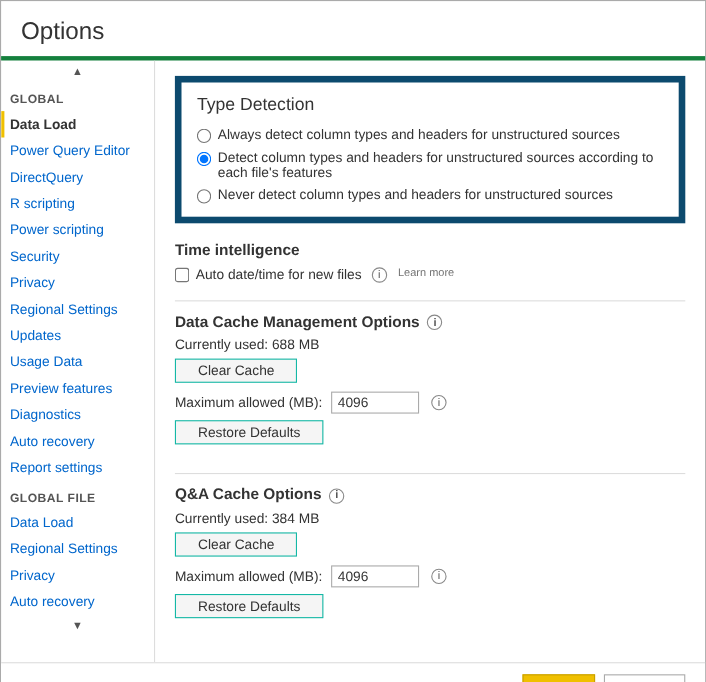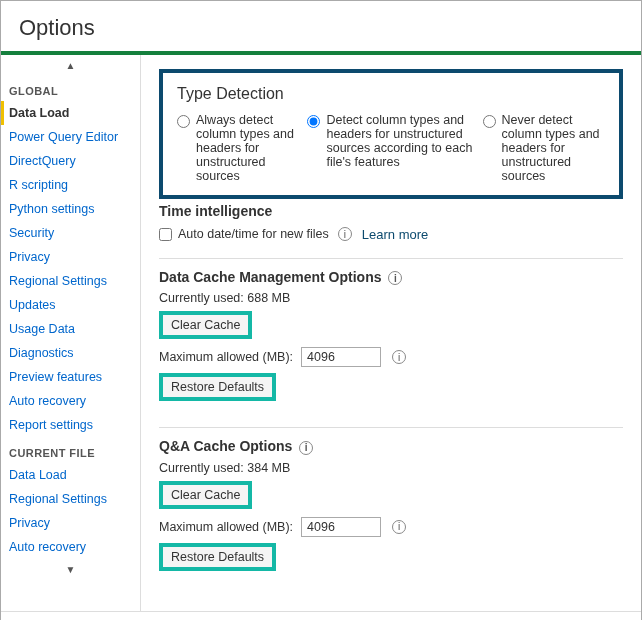--- a/index.html
+++ b/index.html
@@ -85,44 +85,44 @@
       flex: 1;
       overflow-y: auto;
       padding: 14px 18px;
       position: relative;
     }
     .main-content::-webkit-scrollbar { width: 8px; }
     .main-content::-webkit-scrollbar-thumb { background: #c1c1c1; }
 
     
     .type-detection-box {
-      border: 4px solid #0c4a6e;
+      border: 6px solid #0c4a6e;
       padding: 12px 14px;
-      margin-bottom: 4px;
+      margin-bottom: 16px;
     }
     .section-title {
       font-size: 16px;
       font-weight: 400;
       color: #333;
       margin-bottom: 10px;
     }
     .section-title-sm {
       font-size: 14px;
       font-weight: 600;
       color: #333;
       margin-bottom: 8px;
     }
-    .radio-group { display: flex; gap: 6px; }
+    .radio-group { display: flex; flex-direction: column; gap: 6px; }
     .radio-item { display: flex; align-items: flex-start; gap: 6px; font-size: 12.5px; color: #333; }
     .radio-item input[type="radio"] { margin-top: 2px; flex-shrink: 0; }
 
     
     .section-block { margin-bottom: 16px; }
     .checkbox-row { display: flex; gap: 6px; font-size: 12.5px; color: #333; }
-    .learn-more { color: #0c4a6e; text-decoration: none; font-size: 13px; margin-left: 4px; }
+    .learn-more { color: #737373; text-decoration: none; font-size: 10px; margin-left: 4px; }
     .info-icon {
       display: inline-flex;
       align-items: center;
       justify-content: center;
       width: 14px;
       height: 14px;
       border: 1px solid #888;
       border-radius: 50%;
       font-size: 10px;
       color: #555;
@@ -130,22 +130,22 @@
       cursor: help;
       vertical-align: middle;
     }
 
     
     .cache-block { margin-bottom: 18px; }
     .cache-title { font-size: 14px; font-weight: 600; color: #333; margin-bottom: 6px; }
     .cache-used { font-size: 12.5px; color: #333; margin-bottom: 6px; }
     .cache-btn {
       display: inline-block;
-      padding: 3px 8px;
-      border: 4px solid #14b8a6;
+      padding: 3px 20px;
+      border: 1px solid #14b8a6;
       background: #f5f5f5;
       font-size: 12.5px;
       cursor: pointer;
       color: #333;
       margin-bottom: 8px;
     }
     .max-allowed-row { display: flex; align-items: center; gap: 8px; font-size: 12.5px; color: #333; margin-bottom: 6px; }
     .max-input {
       width: 80px;
       border: 1px solid #aaa;
@@ -190,31 +190,31 @@
   <div class="dialog-body">
 
     <div class="sidebar">
       <div class="sidebar-scroll">
         <div class="sidebar-arrow">▲</div>
         <div class="sidebar-section-label">GLOBAL</div>
         <div class="sidebar-item active">Data Load</div>
         <div class="sidebar-item">Power Query Editor</div>
         <div class="sidebar-item">DirectQuery</div>
         <div class="sidebar-item">R scripting</div>
-        <div class="sidebar-item">Python settings</div>
+        <div class="sidebar-item">Power scripting</div>
         <div class="sidebar-item">Security</div>
         <div class="sidebar-item">Privacy</div>
         <div class="sidebar-item">Regional Settings</div>
         <div class="sidebar-item">Updates</div>
         <div class="sidebar-item">Usage Data</div>
+        <div class="sidebar-item">Preview features</div>
         <div class="sidebar-item">Diagnostics</div>
-        <div class="sidebar-item">Preview features</div>
         <div class="sidebar-item">Auto recovery</div>
         <div class="sidebar-item">Report settings</div>
-        <div class="sidebar-section-label">CURRENT FILE</div>
+        <div class="sidebar-section-label">GLOBAL FILE</div>
         <div class="sidebar-item">Data Load</div>
         <div class="sidebar-item">Regional Settings</div>
         <div class="sidebar-item">Privacy</div>
         <div class="sidebar-item">Auto recovery</div>
         <div class="sidebar-arrow">▼</div>
       </div>
     </div>
 
     <div class="main-content">
 

